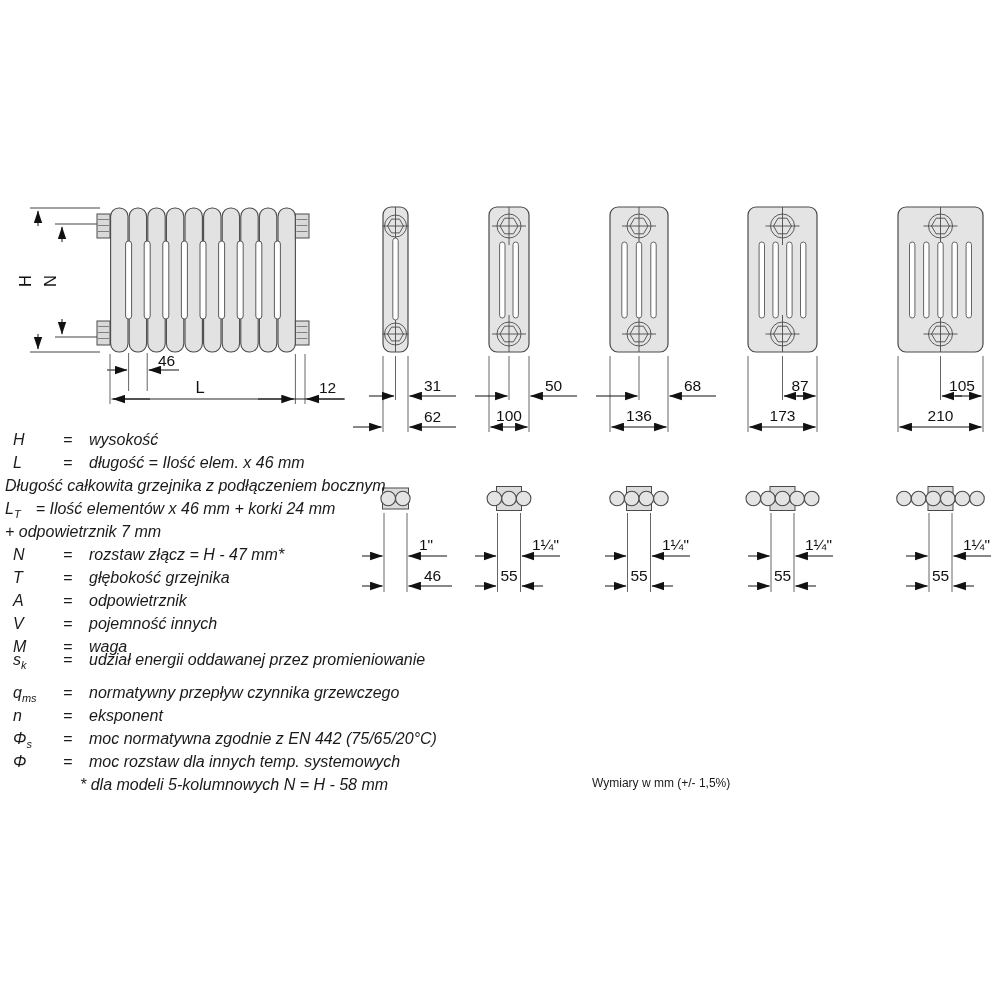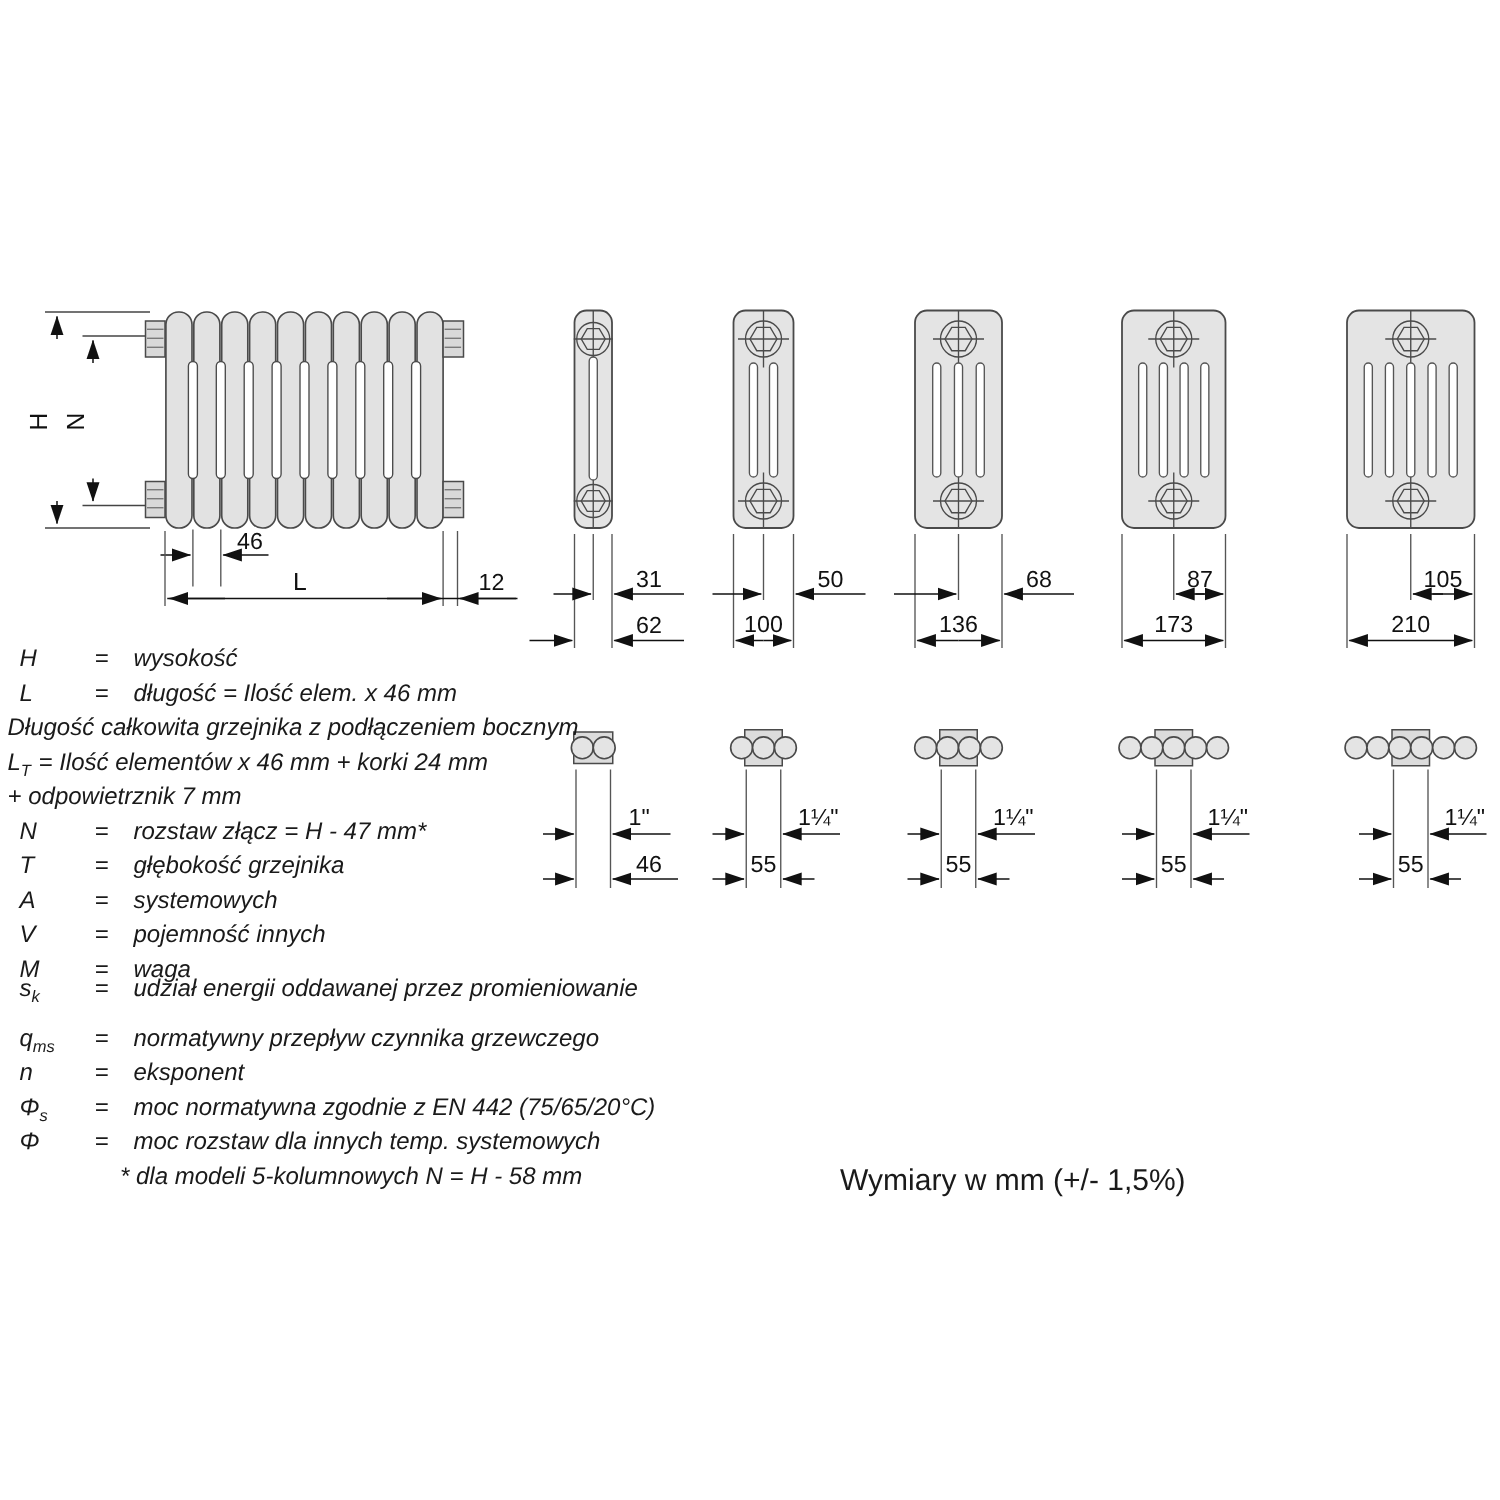--- a/index.html
+++ b/index.html
@@ -8,21 +8,21 @@
   svg{position:absolute;left:0;top:0;}
   svg text{font-family:"Liberation Sans", sans-serif;fill:#111;}
   .dim{font-size:15.5px;}
   .dimbig{font-size:16.5px;}
   .lrow{position:absolute;left:13px;font-size:16px;white-space:nowrap;line-height:19px;font-style:italic;}
   .lrow .sym{display:inline-block;width:50px;}
   .lrow .eq{display:inline-block;width:26px;}
   .lrow sub{font-size:11px;}
   .lfree{left:5px;}
   .lindent{left:80px;}
-  .note{position:absolute;left:560px;top:776px;font-size:20px;white-space:nowrap;}
+  .note{position:absolute;left:592px;top:776px;font-size:12px;white-space:nowrap;}
 </style>
 </head>
 <body>
 
 <div class="canvas">
 
 <svg width="1000" height="1000" viewBox="0 0 1000 1000">
   <defs>
     <marker id="arr" viewBox="0 0 12 8" refX="11.5" refY="4" markerWidth="13" markerHeight="9" markerUnits="userSpaceOnUse" orient="auto">
       <path d="M0,0 L12,4 L0,8 z" fill="#111"></path>
@@ -389,33 +389,33 @@
   <div class="lrow" style="top:430px">
     <span class="sym"><span>H</span><sub></sub></span><span class="eq">=</span><span class="desc">wysokość</span>
   </div>
   <div class="lrow" style="top:453px">
     <span class="sym"><span>L</span><sub></sub></span><span class="eq">=</span><span class="desc">długość = Ilość elem. x 46 mm</span>
   </div>
   <div class="lrow lfree" style="top:476px">
     <span>Długość całkowita grzejnika z podłączeniem bocznym</span>
   </div>
   <div class="lrow lfree" style="top:499px">
-    <span>L</span><sub>T</sub><span style="margin-left:5px">= Ilość elementów x 46 mm + korki 24 mm</span>
+    <span>L</span><sub>T</sub><span style="margin-left:15px">= Ilość elementów x 46 mm + korki 24 mm</span>
   </div>
   <div class="lrow lfree" style="top:522px">
     <span>+ odpowietrznik 7 mm</span>
   </div>
   <div class="lrow" style="top:545px">
     <span class="sym"><span>N</span><sub></sub></span><span class="eq">=</span><span class="desc">rozstaw złącz = H - 47 mm*</span>
   </div>
   <div class="lrow" style="top:568px">
     <span class="sym"><span>T</span><sub></sub></span><span class="eq">=</span><span class="desc">głębokość grzejnika</span>
   </div>
   <div class="lrow" style="top:591px">
-    <span class="sym"><span>A</span><sub></sub></span><span class="eq">=</span><span class="desc">systemowych</span>
+    <span class="sym"><span>A</span><sub></sub></span><span class="eq">=</span><span class="desc">odpowietrznik</span>
   </div>
   <div class="lrow" style="top:614px">
     <span class="sym"><span>V</span><sub></sub></span><span class="eq">=</span><span class="desc">pojemność innych</span>
   </div>
   <div class="lrow" style="top:637px">
     <span class="sym"><span>M</span><sub></sub></span><span class="eq">=</span><span class="desc">waga</span>
   </div>
   <div class="lrow" style="top:650px">
     <span class="sym"><span>s</span><sub>k</sub></span><span class="eq">=</span><span class="desc">udział energii oddawanej przez promieniowanie</span>
   </div>

